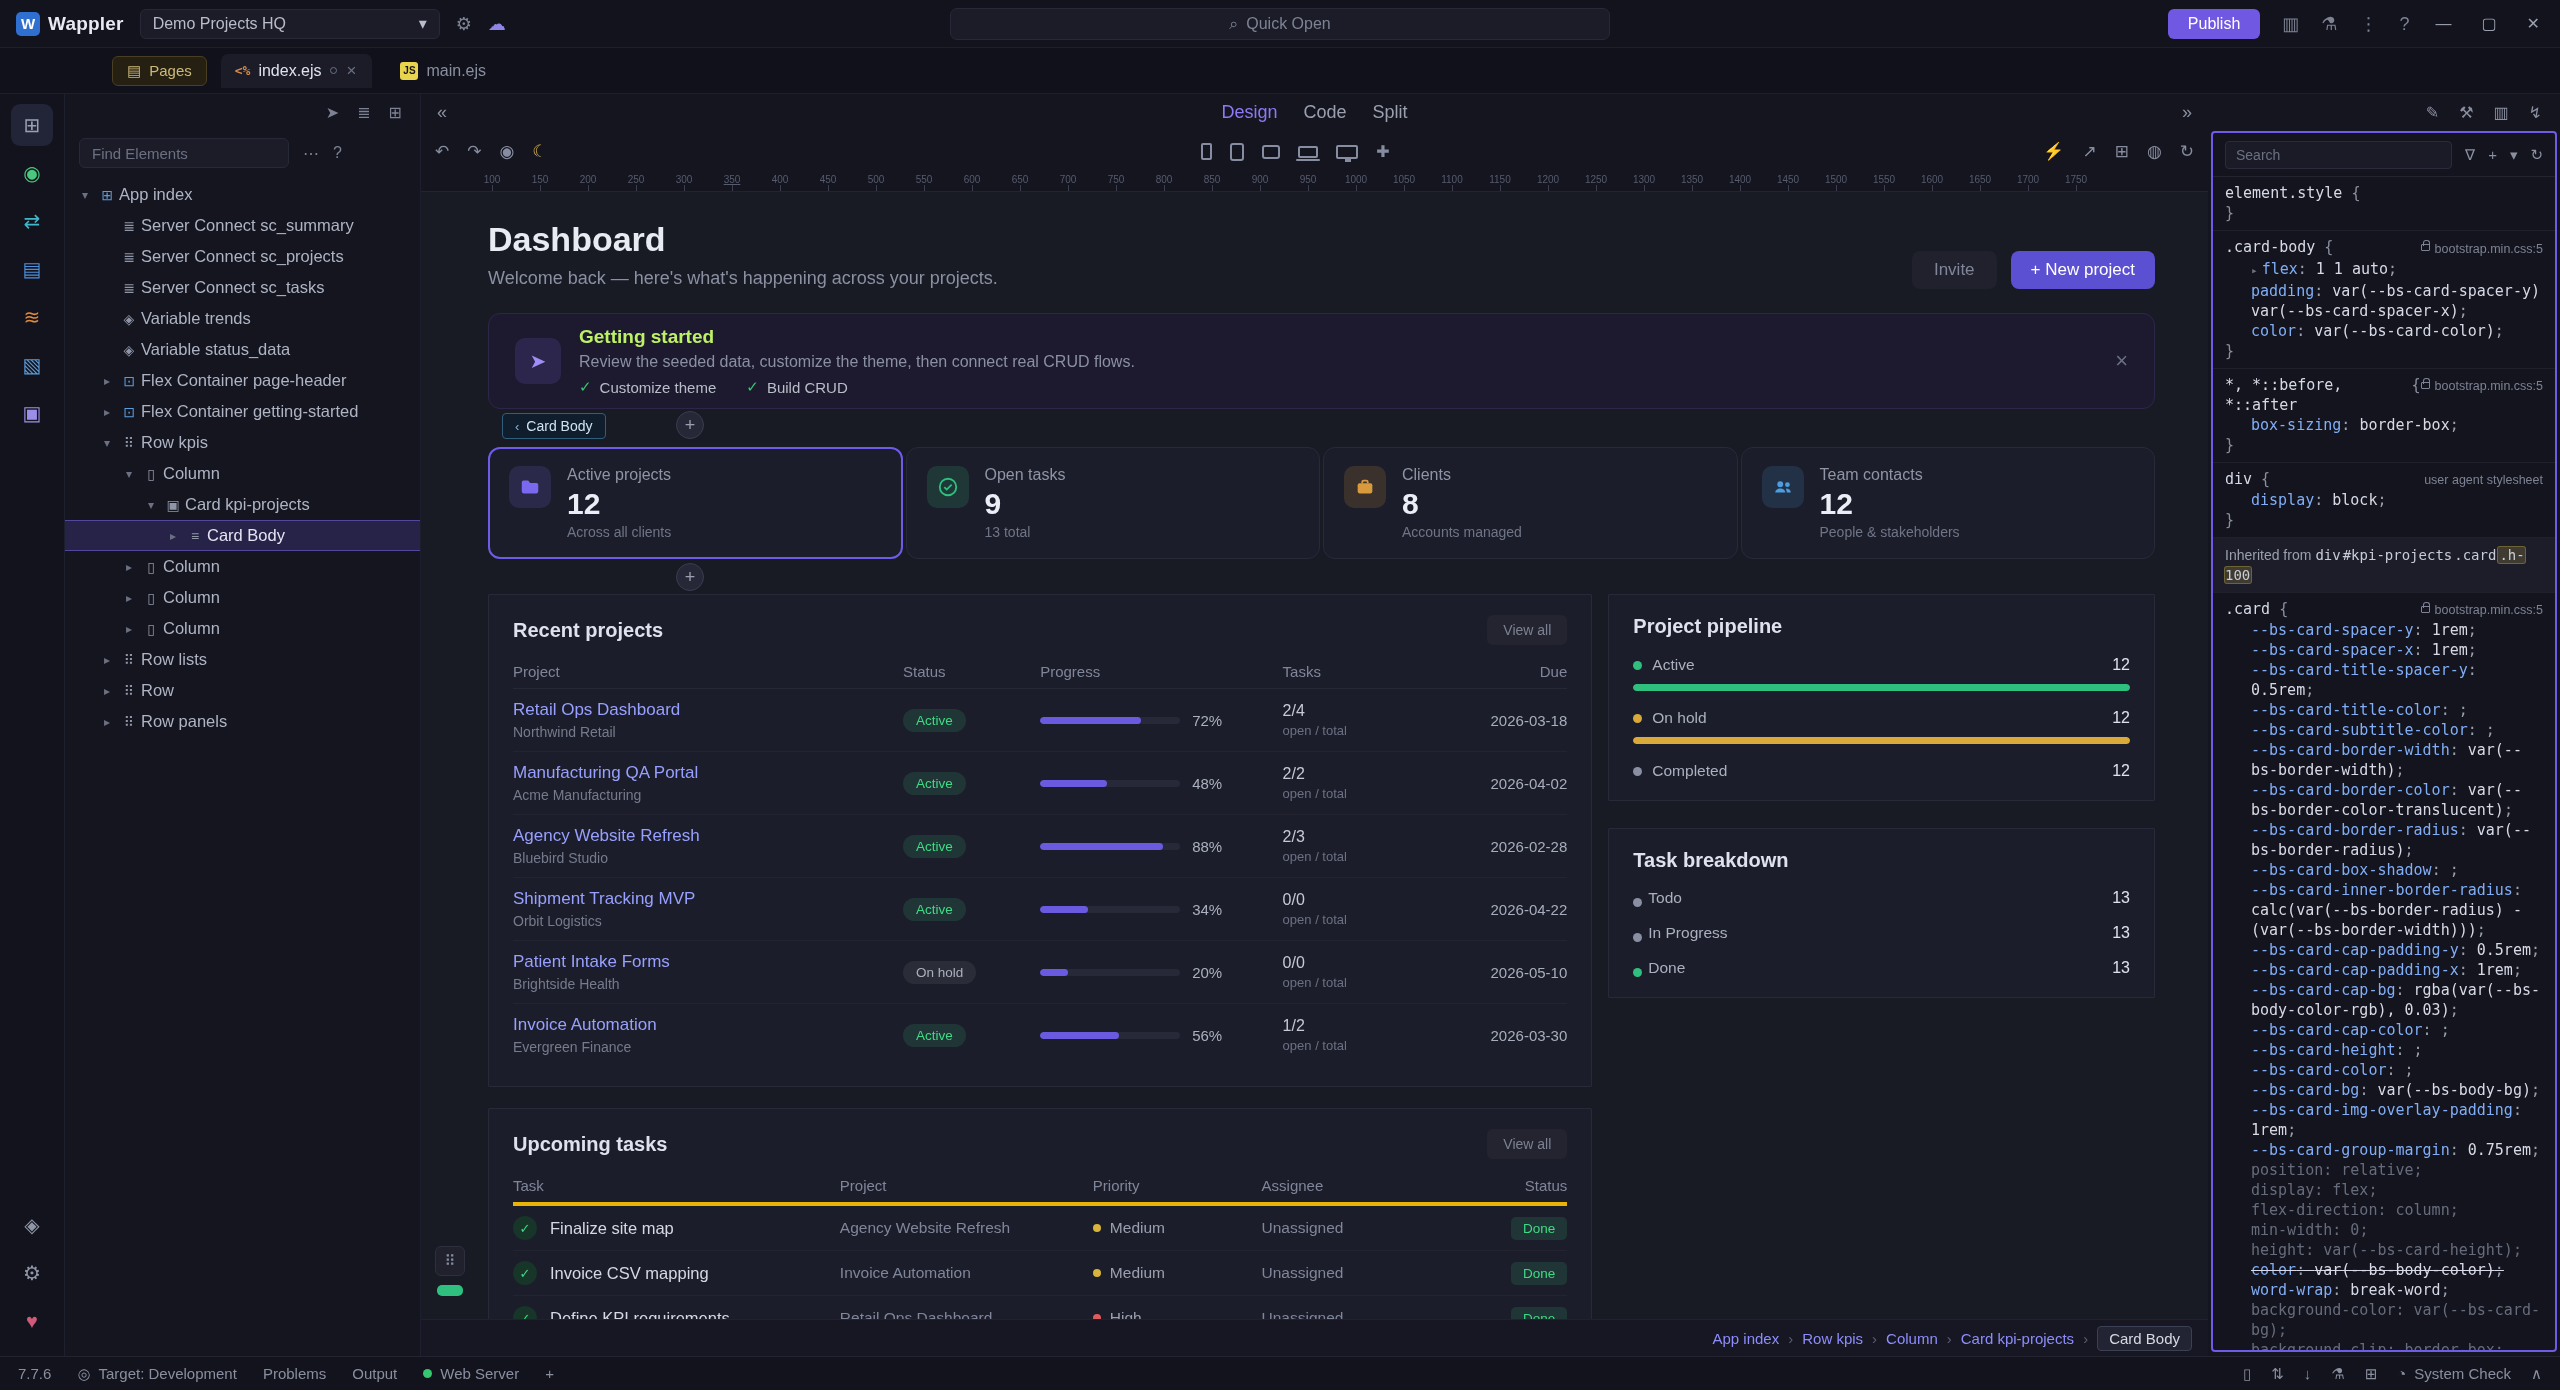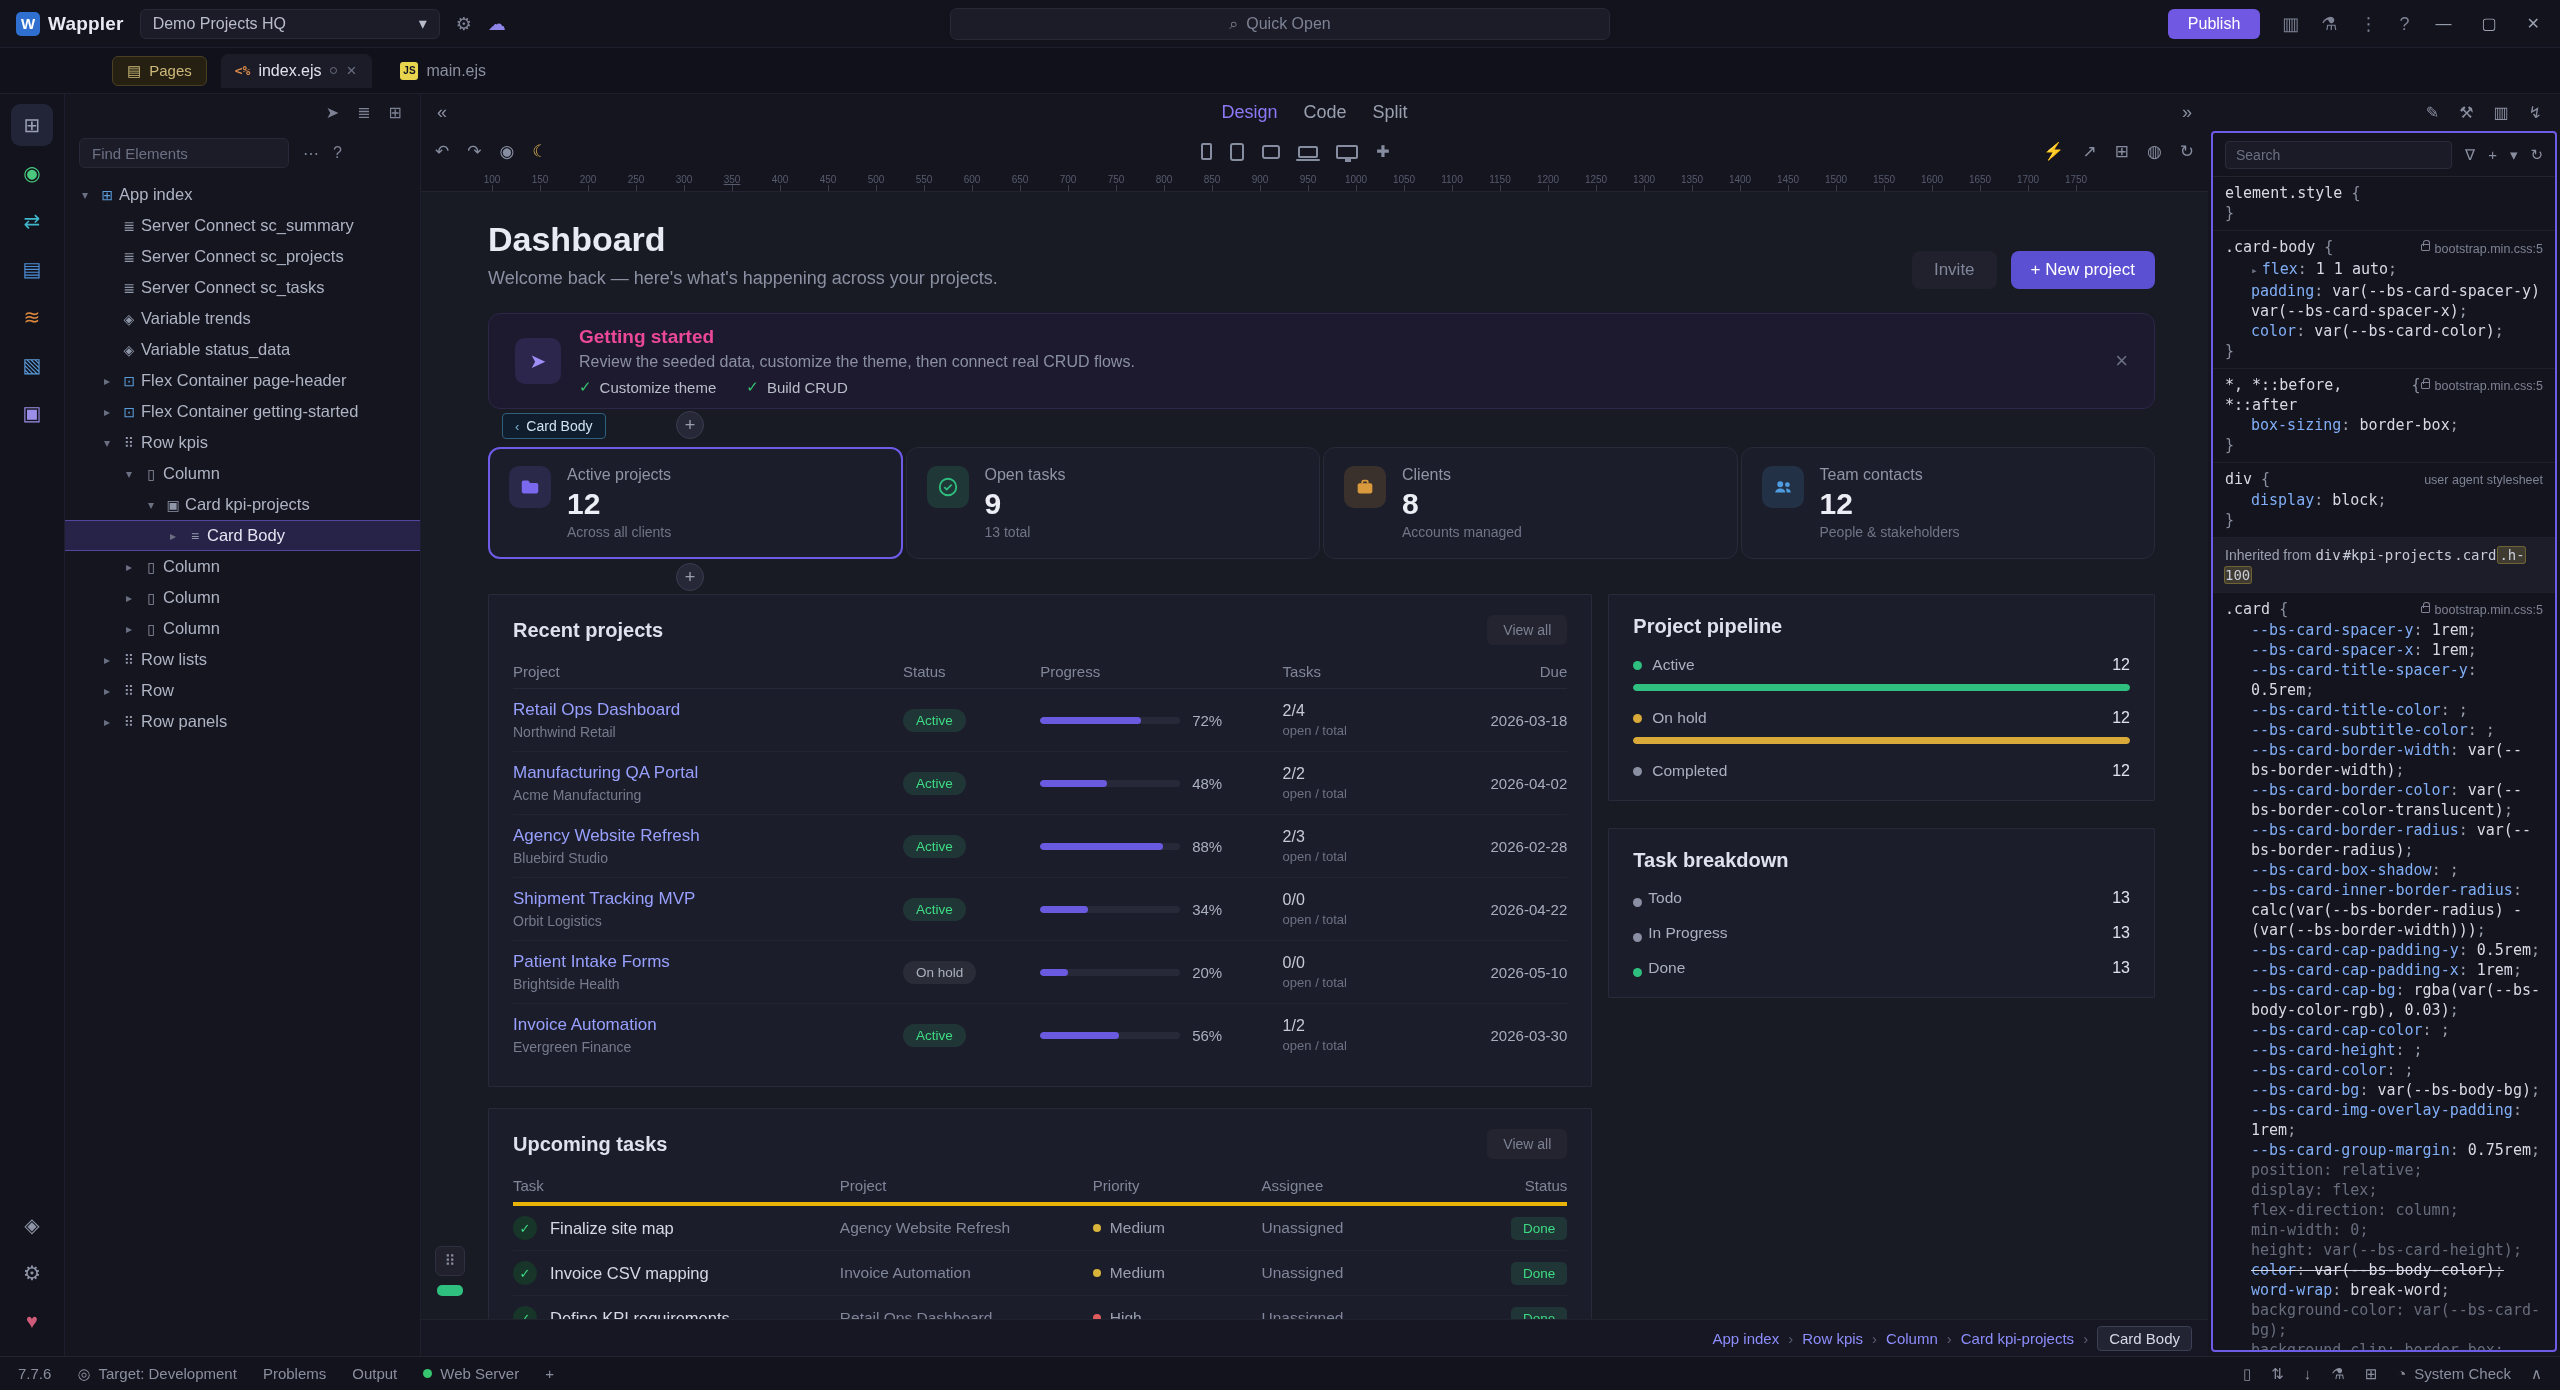--- a/index.html
+++ b/index.html
@@ -80,21 +80,21 @@
   .page{padding:28px 53px 0 67px}
   .dash-header{display:flex;align-items:flex-end}
   .dash-title{font-size:34px;font-weight:bold;color:#e9ebf3}
   .dash-sub{font-size:18px;color:#8a90a2;margin-top:9px}
   .dash-actions{margin-left:auto;display:flex;gap:14px;margin-top:10px}
   .btn-ghost{background:#20212d;color:#80869a;border:none;border-radius:8px;height:38px;padding:0 22px;font-size:17px;font-family:inherit;cursor:pointer}
   .btn-primary{background:#5b4fd2;color:#fff;border:none;border-radius:8px;height:38px;padding:0 20px;font-size:17px;font-family:inherit;cursor:pointer}
 
   .banner{margin-top:24px;height:96px;background:#1d1a2f;border:1px solid #2c2749;border-radius:12px;display:flex;align-items:center;gap:18px;padding:0 26px;position:relative}
   .banner-ico{width:46px;height:46px;border-radius:10px;background:rgba(122,104,238,.16);color:#9f8ef5;font-size:20px;display:flex;align-items:center;justify-content:center;flex:none}
-  .banner-title{font-size:19px;color:#ec4899;font-weight:bold}
+  .banner-title{font-size:19px;color:#bef264;font-weight:bold}
   .banner-sub{font-size:16px;color:#8a90a2;margin-top:5px}
   .banner-checks{display:flex;gap:30px;margin-top:7px;font-size:15px;color:#b9bdc9}
   .bc-item{display:flex;align-items:center;gap:8px}
   .bc-check{color:#35c66f;font-size:15px}
   .banner-close{position:absolute;right:26px;top:50%;transform:translateY(-50%);color:#6b7080;font-size:22px;cursor:pointer}
 
   .tag-row{position:relative;height:38px}
   .sel-chip{position:absolute;left:14px;top:4px;display:inline-flex;align-items:center;gap:7px;padding:4px 12px;background:#101d2c;border:1px solid #2f5f7c;border-radius:4px;color:#cfe3f2;font-size:14px;cursor:pointer}
   .sel-chip .chev{color:#7fb3d5;font-size:13px}
   .plus-btn{position:absolute;width:28px;height:28px;border-radius:50%;background:#262837;border:1px solid #3a3d50;color:#9aa0b0;font-size:18px;display:flex;align-items:center;justify-content:center;cursor:pointer}

